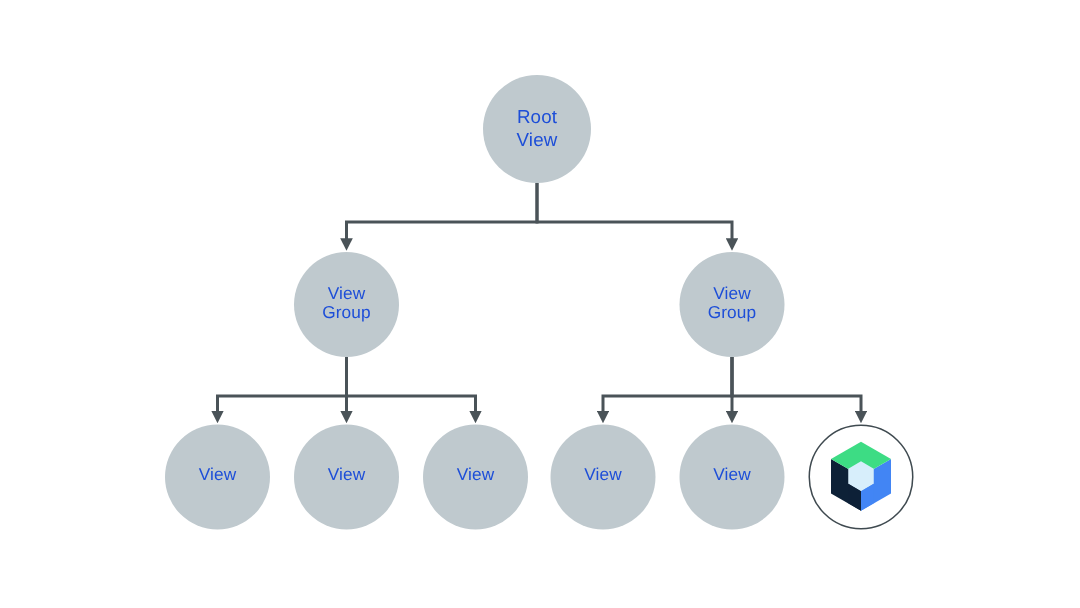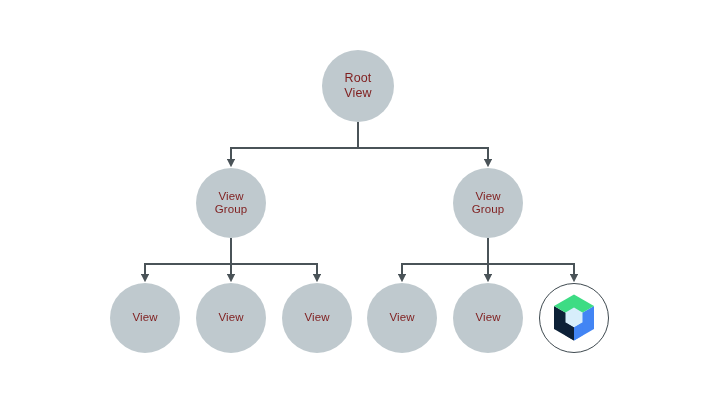--- a/index.html
+++ b/index.html
@@ -36,21 +36,21 @@
     box-sizing: border-box;
   }
   .node-filled {
     background: #bfc9ce;
   }
   .node-outlined {
     background: #ffffff;
     border: 1.4px solid #3f4a50;
   }
   .node-label {
-    color: #7f1d1d;
+    color: #1d4ed8;
     font-size: 11.5px;
     line-height: 13.5px;
     letter-spacing: 0.1px;
     white-space: pre-line;
     font-family: "Liberation Sans", sans-serif;
   }
   .node-root .node-label { font-size: 12.5px; line-height: 15px; }
   .compose-logo { display: block; }
 </style>
 </head>

